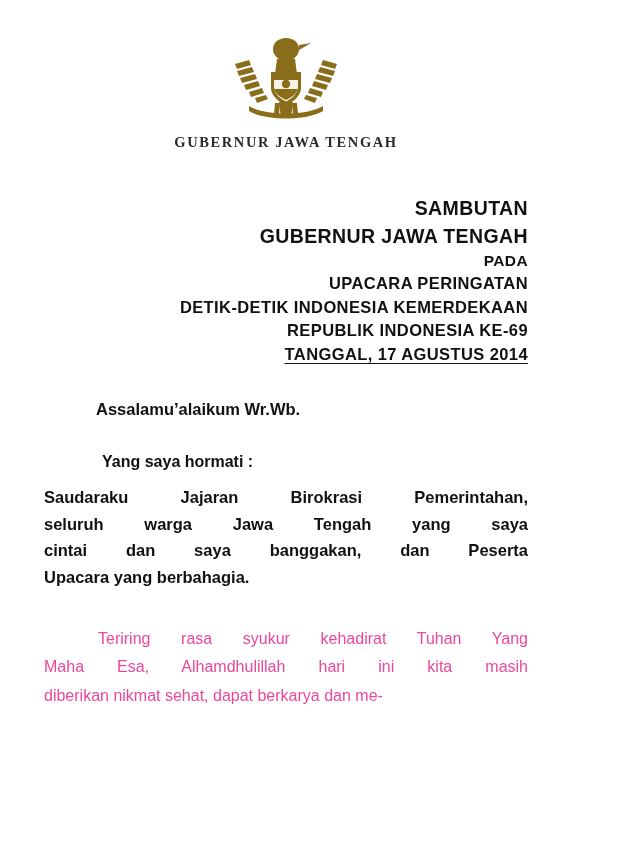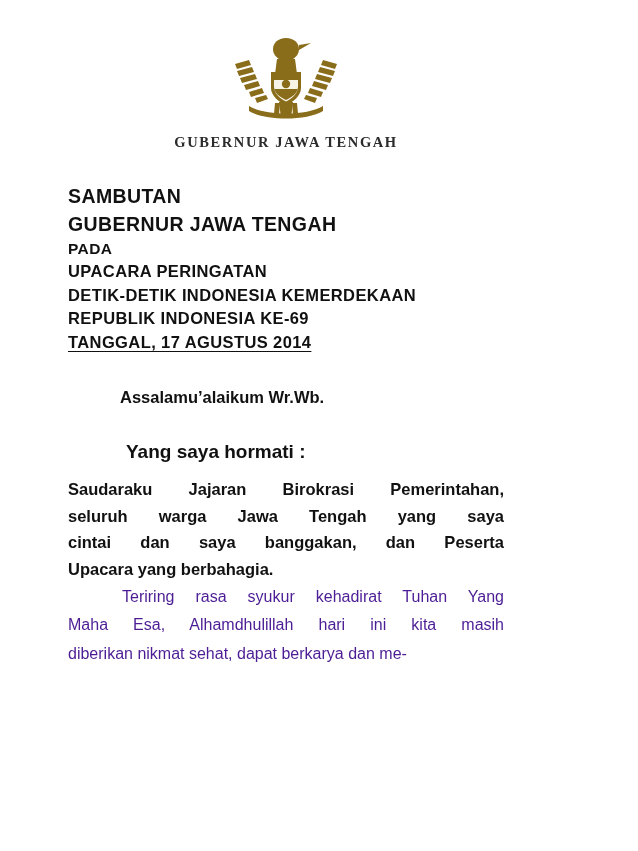--- a/index.html
+++ b/index.html
@@ -13,43 +13,43 @@
     overflow: hidden;
     font-family: "Liberation Sans", sans-serif;
     color: #1a1a1a;
   }
   .page {
     position: relative;
     width: 572px;
     height: 851px;
     background: #ffffff;
     box-sizing: border-box;
-    padding: 0 68px;
+    padding: 0 44px;
   }
   .emblem {
     width: 100%;
     display: flex;
     justify-content: center;
     padding-top: 34px;
   }
   .emblem svg {
     display: block;
   }
   .institution {
     text-align: center;
     margin-top: 14px;
     font-family: "Liberation Serif", serif;
     font-weight: bold;
     font-size: 14.5px;
     letter-spacing: 1.6px;
     color: #2b2b2b;
   }
   .title-block {
-    text-align: left;
-    margin-top: 32px;
+    text-align: right;
+    margin-top: 44px;
     color: #111;
   }
   .title-block .t-line {
     font-weight: bold;
     letter-spacing: 0.4px;
     line-height: 1.42;
   }
   .t-1 { font-size: 19.5px; }
   .t-2 { font-size: 19.5px; }
   .t-3 { font-size: 15.5px; }
@@ -65,42 +65,43 @@
     margin-top: 30px;
     padding-left: 52px;
     font-size: 16.5px;
     font-weight: bold;
     line-height: 1.62;
     color: #111;
   }
   .honor-line {
     margin-top: 30px;
     padding-left: 58px;
-    font-size: 19px;
+    font-size: 16px;
     font-weight: bold;
     color: #111;
   }
   .addressee {
     margin-top: 13px;
     font-size: 16.5px;
     font-weight: bold;
     line-height: 1.62;
     text-align: justify;
     text-align-last: left;
     color: #111;
   }
   .addressee .last {
     text-align: left;
   }
   .body-par {
+    margin-top: 34px;
     font-size: 16px;
     line-height: 1.78;
     text-align: justify;
     text-align-last: left;
-    color: #4c1d95;
+    color: #ec4899;
   }
   .body-par .indent {
     display: inline-block;
     width: 54px;
   }
   .just {
     text-align: justify;
     text-align-last: justify;
   }
 </style>

